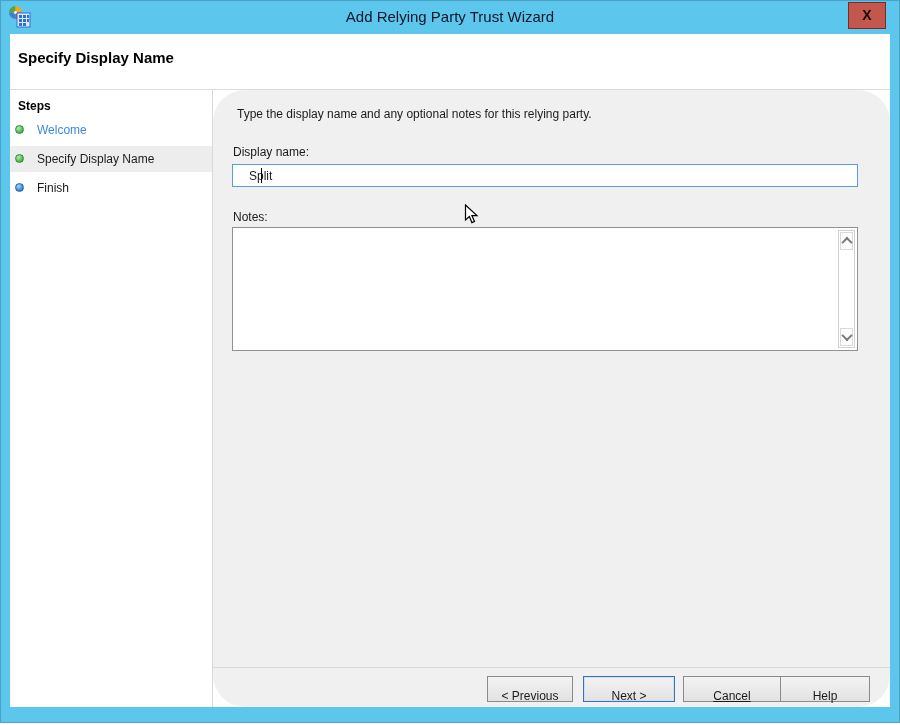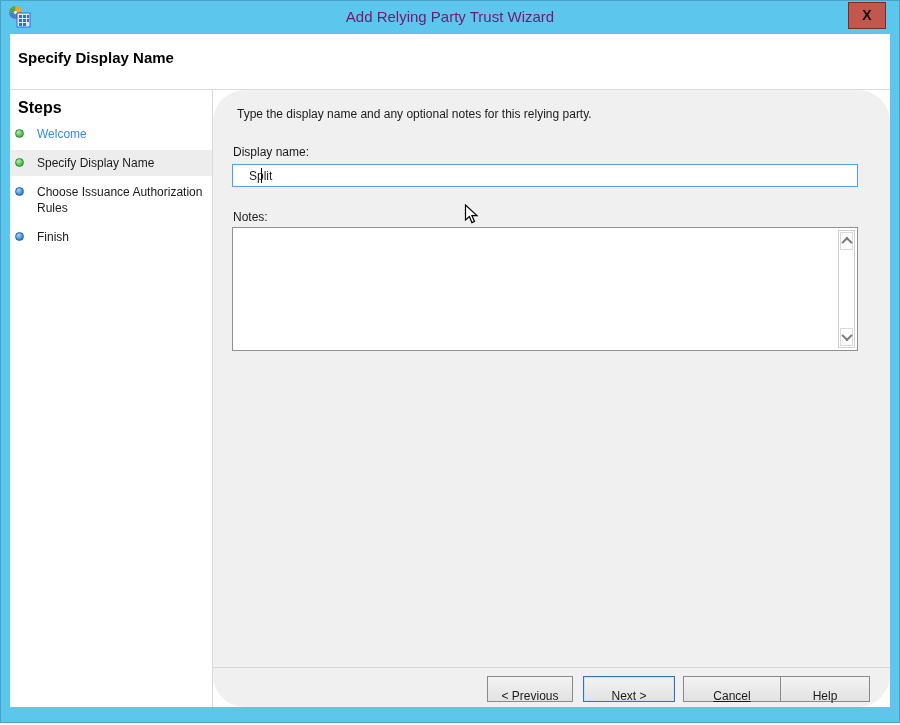--- a/index.html
+++ b/index.html
@@ -15,40 +15,40 @@
   
   .titlebar{left:0;top:0;width:900px;height:34px;background:var(--titlebar,#5dc6ec);}
   .frame-left{left:0;top:34px;width:10px;height:688px;background:var(--frame,#5dc6ec);}
   .frame-right{left:890px;top:34px;width:10px;height:688px;background:var(--frame,#5dc6ec);}
   .frame-bottom{left:0;top:707px;width:900px;height:15px;background:var(--frame,#5dc6ec);border-bottom:1px solid #3f93b6;}
   .window-outline{left:0;top:0;width:898px;height:721px;border:1px solid #4aa3c6;pointer-events:none;}
 
   .app-icon{left:8px;top:5px;width:23px;height:23px;}
   .window-title{
     left:0;top:0;width:900px;height:34px;line-height:33px;text-align:center;
-    font-size:15px;color:#701a75;
+    font-size:15px;color:#0f172a;
   }
   .close-btn{
     left:848px;top:2px;width:38px;height:27px;
     background:var(--close-button-bg,#c1574d);
     border:1px solid var(--close-button-border,#7d2b22);
     color:#1a0503;font-weight:bold;font-size:14px;line-height:25px;text-align:center;
     font-family:"Liberation Sans",sans-serif;box-sizing:border-box;padding:0;cursor:default;
   }
 
   
   .heading-band{left:10px;top:34px;width:880px;height:56px;background:#ffffff;border-bottom:1px solid #dcdcdc;box-sizing:border-box;}
   .page-title{margin:0;padding:15px 0 0 8px;font-size:15px;font-weight:bold;color:#000;}
 
   
   .sidebar{left:10px;top:90px;width:203px;height:617px;background:#ffffff;border-right:1px solid #d9d9d9;box-sizing:border-box;}
   .main{left:213px;top:90px;width:677px;height:617px;background:var(--content-bg,#f0f0f0);border-radius:32px;}
 
   
-  .steps-title{margin:9px 0 4px 8px;font-size:16px;font-weight:bold;color:#000;}
+  .steps-title{margin:9px 0 4px 8px;font-size:12px;font-weight:bold;color:#000;}
   .step{position:relative;padding:5px 6px 5px 27px;margin-bottom:3px;font-size:12px;line-height:16px;}
   .step .dot{
     position:absolute;left:5px;top:8px;width:9px;height:9px;border-radius:50%;box-sizing:border-box;
   }
   .step.completed .dot{background:radial-gradient(circle at 35% 30%,#b8eda6,var(--completed-dot,#41ad4a) 75%);border:1px solid #2d8c36;}
   .step.upcoming .dot{background:radial-gradient(circle at 35% 30%,#a9d2f5,var(--upcoming-dot,#2f7fd0) 75%);border:1px solid #1f62ab;}
   .step.completed .step-label{color:var(--completed-link,#3a8bde);}
   .step.current{background:#ededed;}
   .step.current .step-label,.step.upcoming .step-label{color:#1b1b1b;}
 
@@ -132,24 +132,20 @@
   <div class="step completed">
     <span class="dot"></span>
     <span class="step-label">Welcome</span>
   </div>
   <div class="step completed current">
     <span class="dot"></span>
     <span class="step-label">Specify Display Name</span>
   </div>
   <div class="step upcoming">
     <span class="dot"></span>
-    <span class="step-label">Choose Issuance Authorization Rules</span>
-  </div>
-  <div class="step upcoming">
-    <span class="dot"></span>
     <span class="step-label">Finish</span>
   </div>
 </div>
 
 <div class="abs main">
   <div class="abs instruction">Type the display name and any optional notes for this relying party.</div>
 
   <div class="abs field-label dn-label">Display name:</div>
   <div class="abs dn-wrap">
     <input class="dn-input" type="text" value="Split" style="">

